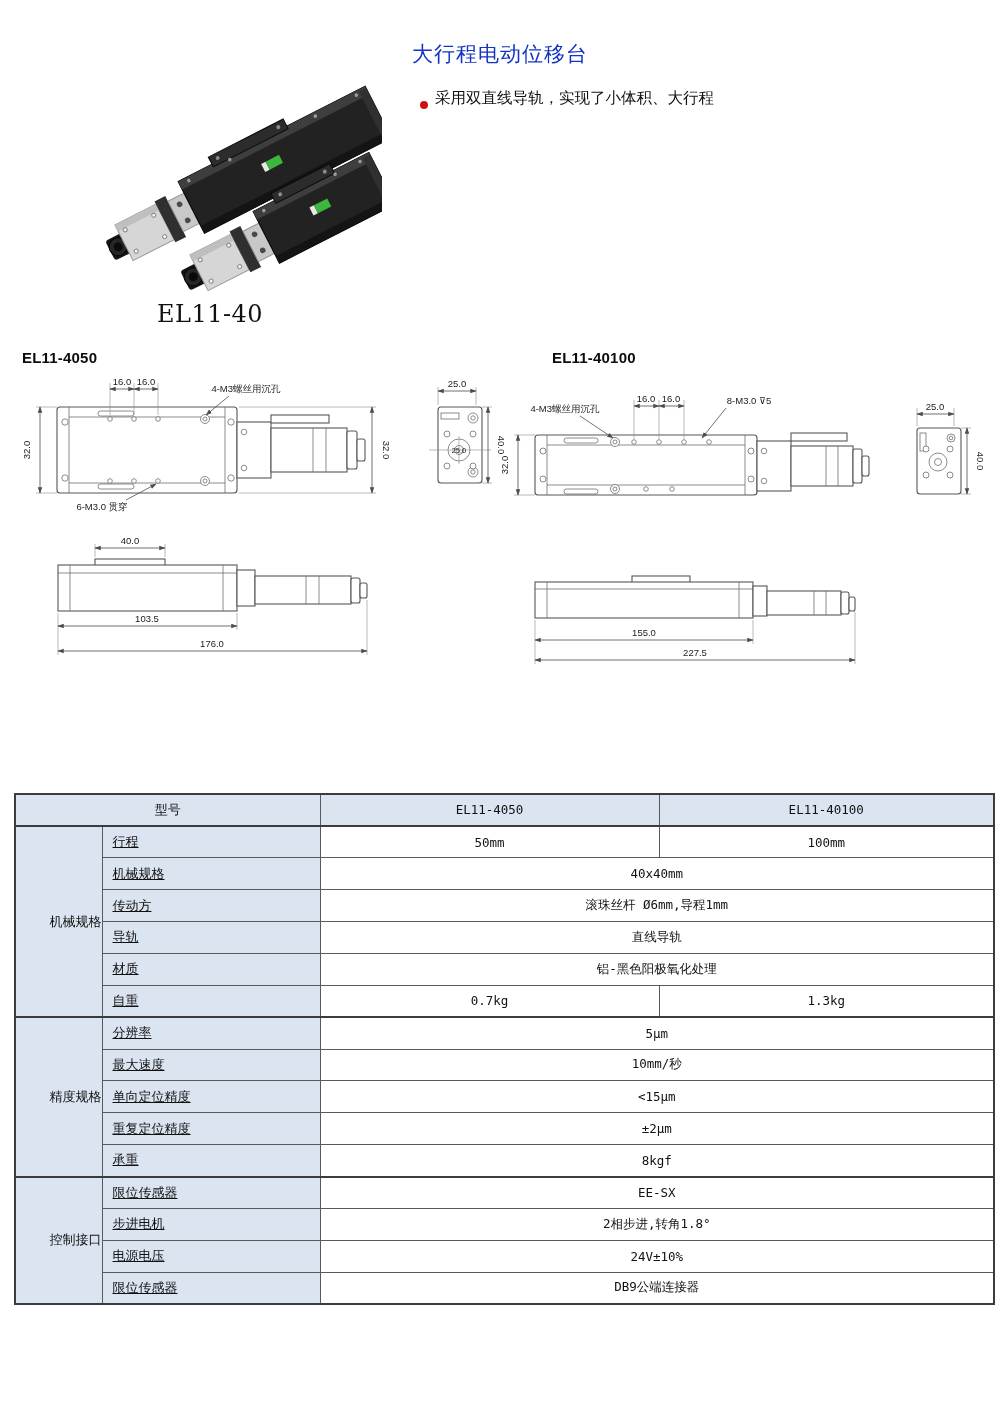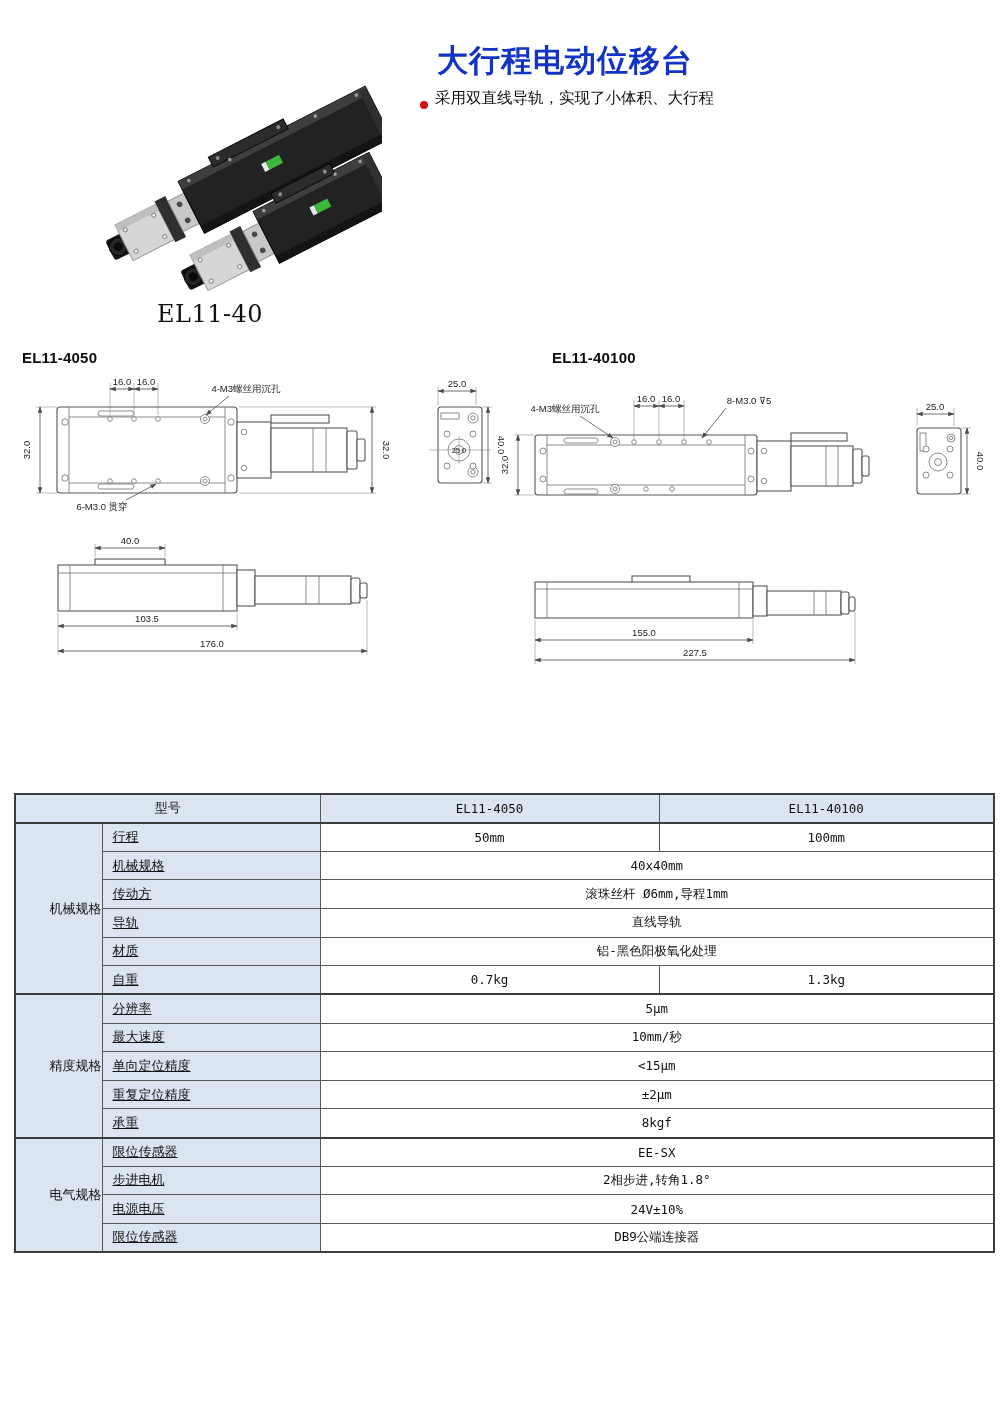--- a/index.html
+++ b/index.html
@@ -10,21 +10,21 @@
     --table-outer:#3c3c3c;
   }
   *{margin:0;padding:0;box-sizing:border-box;}
   body{background:#fff;font-family:"Liberation Sans",sans-serif;}
   .page{position:relative;width:1000px;height:1414px;margin:0 auto;background:#fff;overflow:hidden;}
 
   .photo-svg{position:absolute;left:32px;top:36px;}
   .product-caption{position:absolute;left:100px;top:300px;width:220px;text-align:center;
     font-family:"DejaVu Serif",serif;font-size:24px;color:#111;letter-spacing:.5px;}
 
-  .doc-title{position:absolute;left:437px;top:40px;font-size:31px;font-weight:bold;
+  .doc-title{position:absolute;left:412px;top:40px;font-size:21px;font-weight:normal;
     color:var(--accent-blue);letter-spacing:1px;}
   .bullet-line{position:absolute;left:420px;top:88px;display:flex;align-items:flex-end;
     font-family:"DejaVu Serif",serif;font-size:15.5px;color:#111;}
   .bullet-dot{width:8px;height:8px;border-radius:50%;background:var(--bullet-red);
     margin-right:7px;flex:0 0 auto;}
 
   .dwg-label{position:absolute;font-size:15px;font-weight:bold;color:#0c0c0c;letter-spacing:.2px;}
   .dwg-label.l1{left:22px;top:349px;}
   .dwg-label.l2{left:552px;top:349px;}
   .dwg-svg{position:absolute;left:14px;top:372px;}
@@ -32,21 +32,21 @@
   
   .otl{stroke:#565656;stroke-width:1.1;fill:#fff;}
   .otl2{stroke:#6f6f6f;stroke-width:.8;fill:none;}
   .scr{stroke:#6f6f6f;stroke-width:.8;fill:#fff;}
   .dln{stroke:#4d4d4d;stroke-width:.8;fill:none;}
   .cln{stroke:#8a8a8a;stroke-width:.6;fill:none;}
   .dtx{font:9.5px "Liberation Sans",sans-serif;fill:#1a1a1a;}
   .dtxs{font:7.5px "Liberation Sans",sans-serif;fill:#1a1a1a;}
 
   
-  .spec-table{position:absolute;left:14px;top:793px;width:979px;height:460px;
+  .spec-table{position:absolute;left:14px;top:793px;width:979px;height:512px;
     border-collapse:collapse;table-layout:fixed;border:2px solid var(--table-outer);}
   .spec-table td{border:1px solid var(--table-border);font-size:13px;color:#111;
     height:27px;overflow:hidden;white-space:nowrap;}
   .spec-table td.bg{background:var(--table-blue);}
   .spec-table td.c{text-align:center;}
   .spec-table td.param{padding-left:10px;background:var(--table-blue);text-decoration:underline;}
   .spec-table td.grp{text-align:right;background:var(--table-blue);margin-top:44px;}
   .spec-table td.mono{font-family:"DejaVu Sans Mono",monospace;font-size:12.5px;}
   .spec-table tr.hd td{border-bottom:2px solid var(--table-outer);}
   .spec-table tr.sep td{border-top:2px solid var(--table-outer);}
@@ -390,21 +390,21 @@
       <tr>
         <td class="param">重复定位精度</td>
         <td colspan="2" class="c mono">±2μm</td>
       </tr>
       <tr>
         <td class="param">承重</td>
         <td colspan="2" class="c mono">8kgf</td>
       </tr>
 
       <tr class="sep">
-        <td rowspan="4" class="grp">电气规格</td>
+        <td rowspan="4" class="grp">控制接口</td>
         <td class="param">限位传感器</td>
         <td colspan="2" class="c mono">EE-SX</td>
       </tr>
       <tr>
         <td class="param">步进电机</td>
         <td colspan="2" class="c mono">2相步进,转角1.8°</td>
       </tr>
       <tr>
         <td class="param">电源电压</td>
         <td colspan="2" class="c mono">24V±10%</td>

